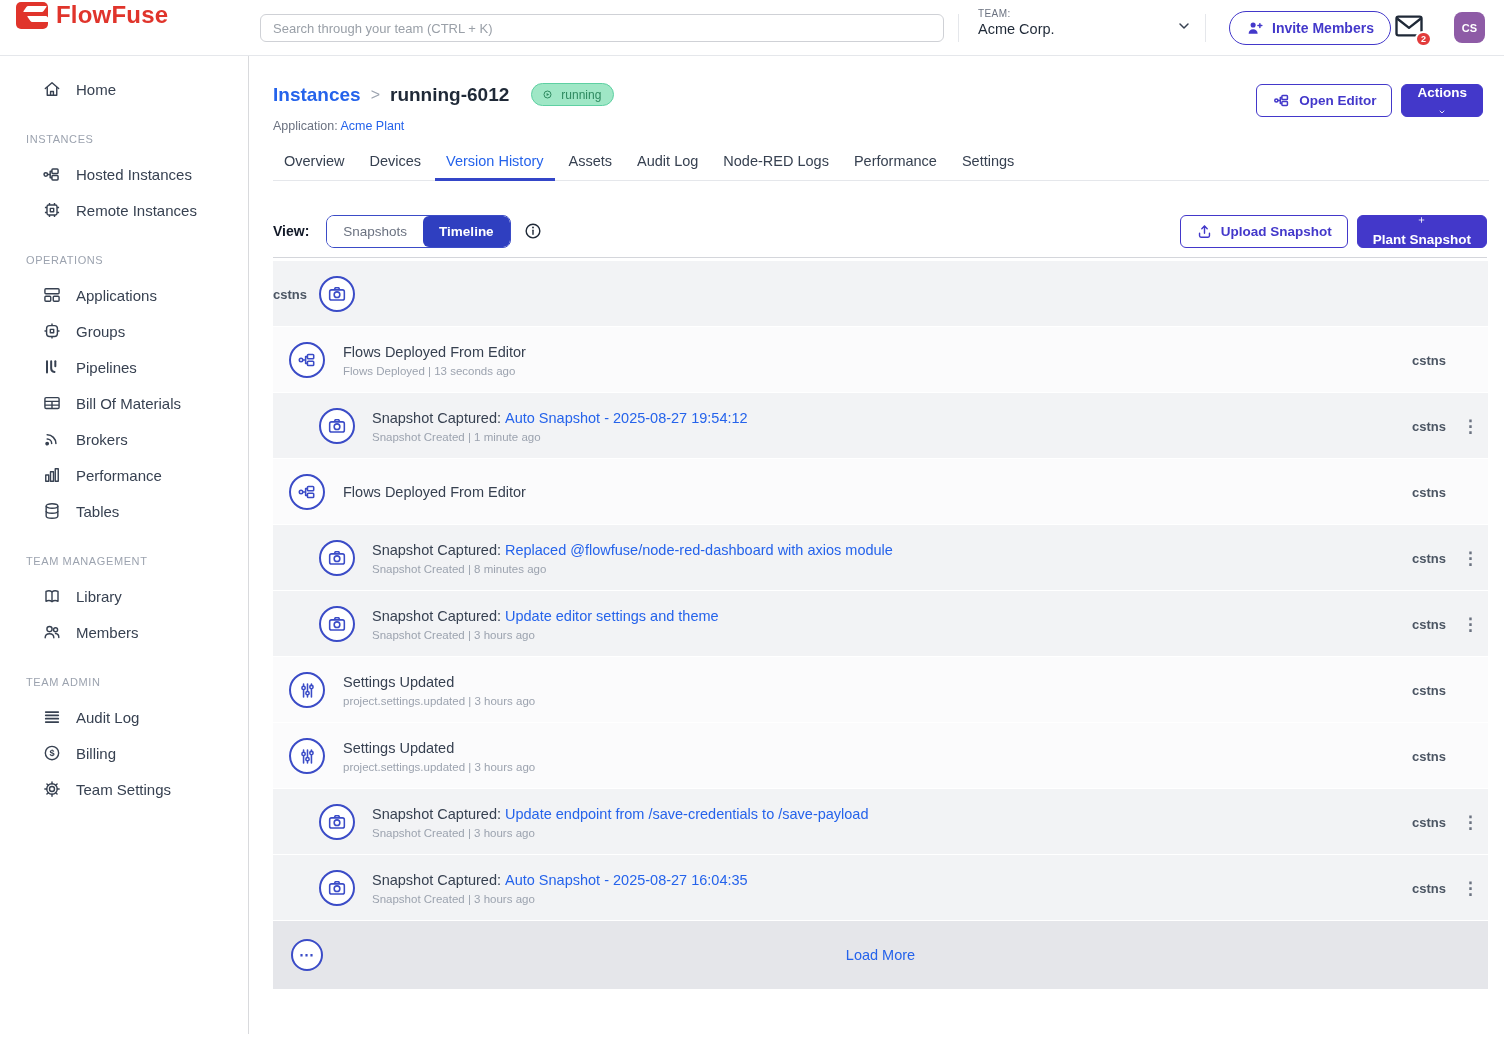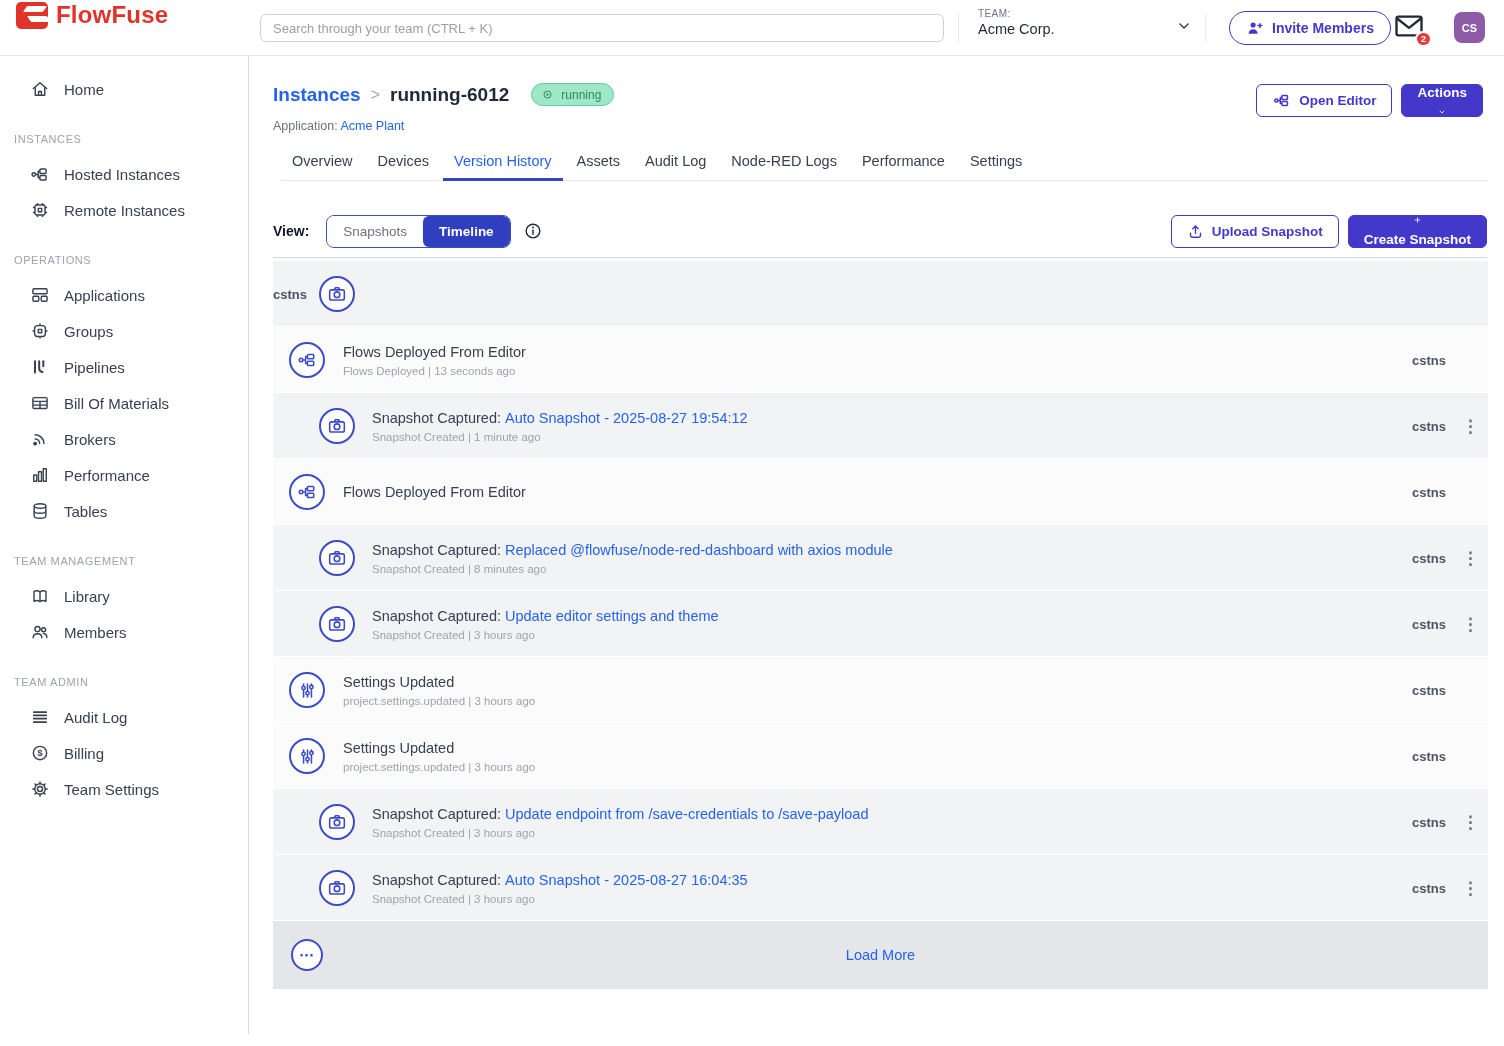--- a/index.html
+++ b/index.html
@@ -30,21 +30,21 @@
   .mailwrap { position:absolute; left:1394px; top:13px; width:32px; height:30px; cursor:pointer; }
   .mailbadge { position:absolute; right:-6px; bottom:-4px; min-width:16px; height:16px; border-radius:8px;
     background:#e23c3c; color:#fff; font-size:9px; font-weight:bold; display:flex; align-items:center;
     justify-content:center; padding:0 4px; border:2px solid #fff; }
   .avatar { position:absolute; left:1454px; top:12px; width:31px; height:31px; border-radius:8px;
     background:#8e5ba6; color:#fff; font-size:11px; font-weight:bold; display:flex; align-items:center;
     justify-content:center; cursor:pointer; }
 
   
   .sidebar { position:absolute; left:0; top:56px; width:249px; bottom:12px; background:#fff;
-    border-right:1px solid #d9dadd; padding:15px 0 0 0; }
+    border-right:1px solid #d9dadd; padding:15px 0 0 12px; }
   .sitem { height:36px; display:flex; align-items:center; gap:14px; padding-left:29px; cursor:pointer;
     font-size:15px; color:#374151; }
   .sicon { width:21px; height:21px; display:flex; align-items:center; justify-content:center; flex:none; }
   .stitle { font-size:11px; color:#9ca3af; letter-spacing:.6px; padding-left:14px; margin:26px 0 11px 0; }
 
   
   .main { position:absolute; left:249px; top:56px; width:1255px; bottom:0; background:#fff; }
   .crumbrow { position:absolute; left:24px; top:27px; display:flex; align-items:center; gap:10px; }
   .crumb-root { font-size:19px; font-weight:bold; color:#2563eb; cursor:pointer; }
   .crumb-sep { font-size:16px; color:#9ca3af; }
@@ -52,21 +52,21 @@
   .badge { display:flex; align-items:center; gap:6px; background:#9fe7c6; border:1px solid #5ed0a2;
     border-radius:13px; padding:3px 12px 3px 8px; margin-left:12px; font-size:12px; color:#2e8a60; }
   .appline { position:absolute; left:24px; top:63px; font-size:12.5px; color:#6b7280; }
   .appline a { color:#2563eb; text-decoration:none; cursor:pointer; }
   .headbtns { position:absolute; right:21px; top:28px; display:flex; gap:9px; }
   .btn { height:33px; border-radius:6px; font-size:13.5px; font-weight:bold; display:flex;
     align-items:center; gap:8px; padding:0 15px; cursor:pointer; }
   .btn-outline { background:#fff; border:1.5px solid #4338ca; color:#4338ca; }
   .btn-solid { background:#4338ca; border:1.5px solid #4338ca; color:#fff;flex-direction:column; }
 
-  .tabsrow { position:absolute; left:32px; right:15px; top:92px; height:33px; border-bottom:1px solid #e5e7eb;
+  .tabsrow { position:absolute; left:24px; right:15px; top:92px; height:33px; border-bottom:1px solid #e5e7eb;
     display:flex; align-items:flex-end; padding-left:0; }
   .tab { font-size:14.5px; color:#374151; padding:0 11px 11px 11px; margin-right:3px; cursor:pointer; }
   .tab.active { color:#2563eb; border-bottom:3px solid #3446c8; margin-bottom:-1px; padding-bottom:9px; }
 
   .toolbar { position:absolute; left:24px; right:17px; top:149px; height:53px; border-bottom:1px solid #d4d6db;
     display:flex; align-items:center; }
   .viewlabel { font-size:14px; font-weight:bold; color:#111827; margin-right:17px; }
   .toggle { display:flex; border:1.5px solid #3b4cc7; border-radius:8px; background:#fff; overflow:hidden; }
   .toggle .seg { font-size:13.5px; padding:8px 16px; cursor:pointer; }
   .seg-off { color:#6b7280; background:#fff; }
@@ -372,21 +372,21 @@
             <path d="M12 14.5 V4.5"></path>
             <path d="M8.2 8 L12 4.2 L15.8 8"></path>
             <path d="M5 14.5 v3.5 a2 2 0 0 0 2 2 h10 a2 2 0 0 0 2-2 v-3.5"></path>
           </svg>
         <span>Upload Snapshot</span>
       </div>
       <div class="btn btn-solid">
         <svg width="15" height="15" viewBox="0 0 24 24" fill="none" stroke="#fff" stroke-width="2.4" stroke-linecap="round">
             <path d="M12 5 v14 M5 12 h14"></path>
           </svg>
-        <span>Create Snapshot</span>
+        <span>Plant Snapshot</span>
       </div>
     </div>
   </div>
 
   <div class="rows">
     <svg class="connector" width="1215" height="728">
       <path d="M34 99 V694" stroke="#3b4cc7" stroke-width="2.4" fill="none"></path>
       <g stroke="#7a8190" stroke-width="1.8" stroke-linecap="round" stroke-dasharray="0.5 5" fill="none">
         <path d="M64 33 L34 99"></path>
         <path d="M34 99 L64 165"></path>

